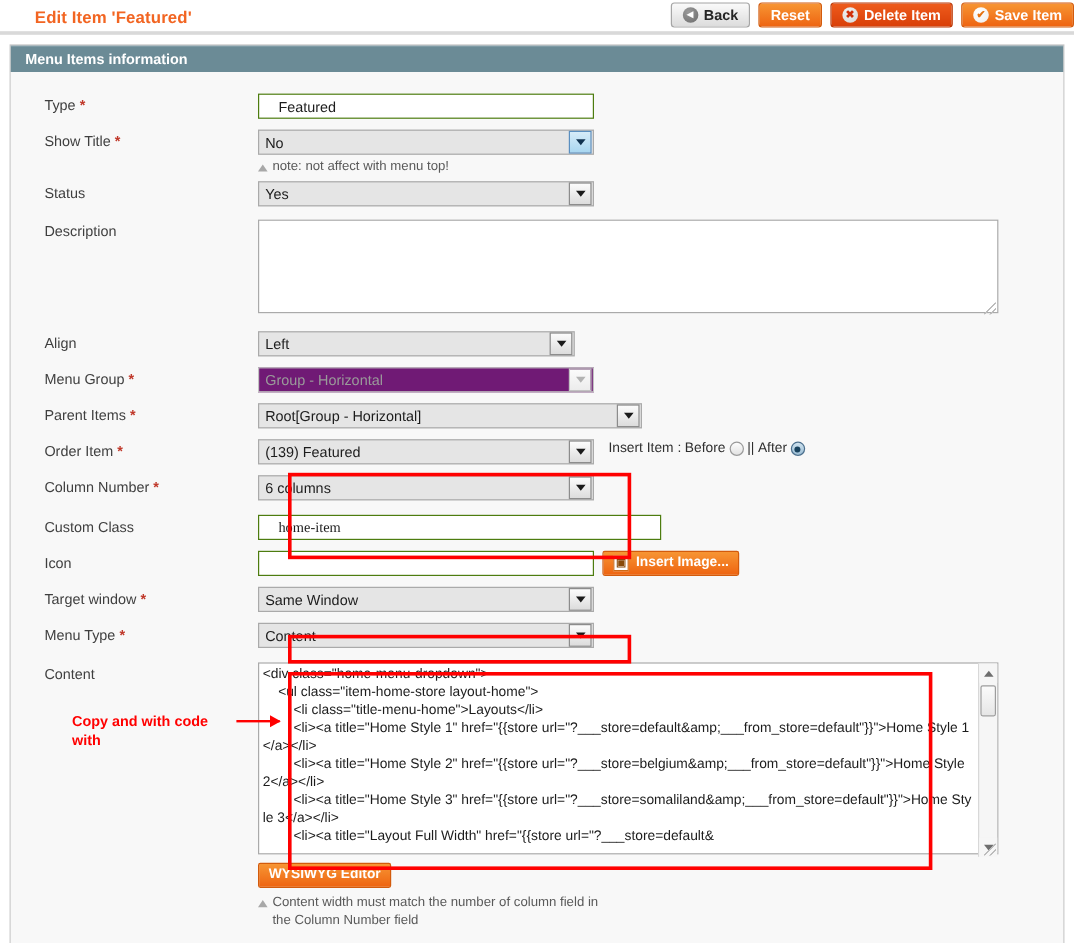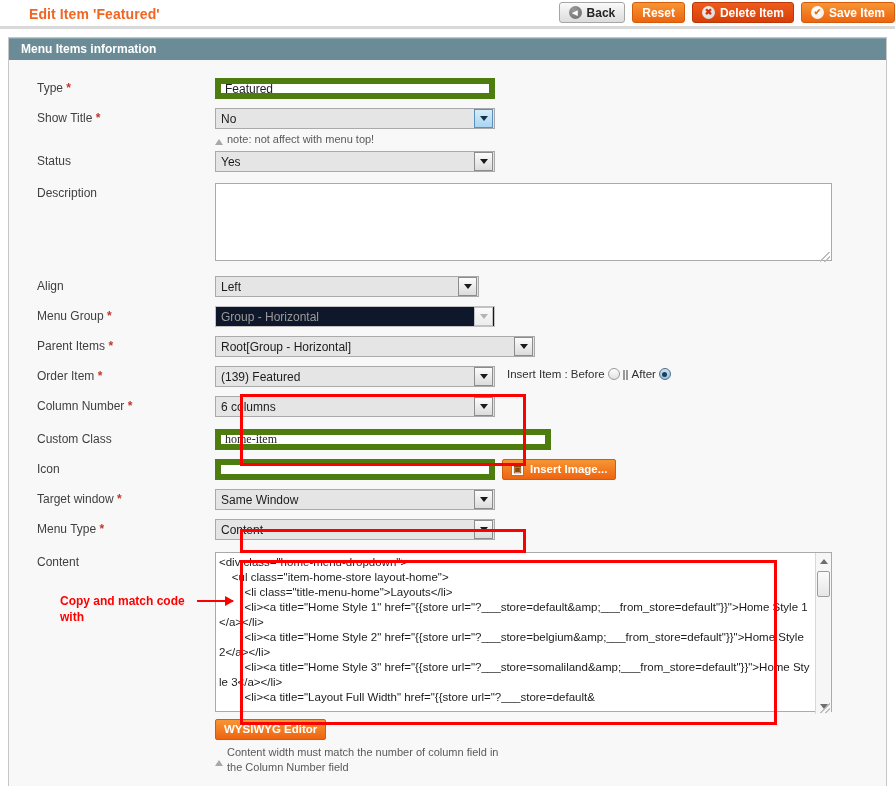--- a/index.html
+++ b/index.html
@@ -144,26 +144,26 @@
     color: #3f3f3f;
     line-height: 20px;
     flex: none;
   }
   .req { color: #c0392b; font-weight: bold; }
   .ctrl { position: relative; }
 
   input.txt {
     height: 21px;
     box-sizing: border-box;
-    border: 6px solid #4d7c0f;
+    border: 1px solid #4d7c0f;
     background: #ffffff;
     font-family: "Liberation Sans", sans-serif;
     font-size: 12px;
     color: #1c1c1c;
-    padding: 0 4px;
+    padding: 0 16px;
     outline: none;
   }
   input.txt:disabled, input.txt.readonly {
     background: #f2f2f2;
     color: #8c8c8c;
     border-color: #bdbdbd;
   }
 
   
   .sel {
@@ -201,37 +201,37 @@
     border-right: 4px solid transparent;
     border-top: 5px solid #1a1a1a;
     display: block;
   }
   .sel.blue .arrow {
     border-color: #5a8fc0;
     background: linear-gradient(#d6ecf9, #a8d6f0);
   }
   .sel.blue .arrow i { border-top-color: #10324f; }
   .sel.disabled {
-    background: #0f172a;
+    background: #701a75;
     color: #9a9a9a;
     border-color: #c2c2c2;
   }
   .sel.disabled .arrow {
     border-color: #c2c2c2;
     background: linear-gradient(#fbfbfb, #ececec);
   }
   .sel.disabled .arrow i { border-top-color: #b3b3b3; }
 
   .note {
     font-size: 11px;
     color: #5a5a5a;
     margin-top: 3px;
     display: flex;
     gap: 4px;
-    align-items: center;
+    align-items: flex-start;
     line-height: 15px;
   }
   .note .tri {
     width: 0; height: 0;
     border-left: 4px solid transparent;
     border-right: 4px solid transparent;
     border-bottom: 6px solid #a8a8a8;
     margin-top: 5px;
     flex: none;
   }
@@ -661,19 +661,19 @@
           </span>
         </div>
       </div>
     </div>
 
     <div class="redbox" style="left:231px; top:334px; width:286px; height:72px;"></div>
     <div class="redbox" style="left:231px; top:469px; width:286px; height:24px;"></div>
     <div class="redbox" style="left:231px; top:500px; width:537px; height:165px;"></div>
 
     <div class="annot-red" style="left:51px; top:533px; width:175px;">
-      <span>Copy and match code</span><br>
+      <span>Copy and with code</span><br>
       <span>with</span>
     </div>
     <div class="annot-arrow" style="left:188px; top:540px; width:36px;"></div>
 
   </div>
 </div>
 
 </body></html>

